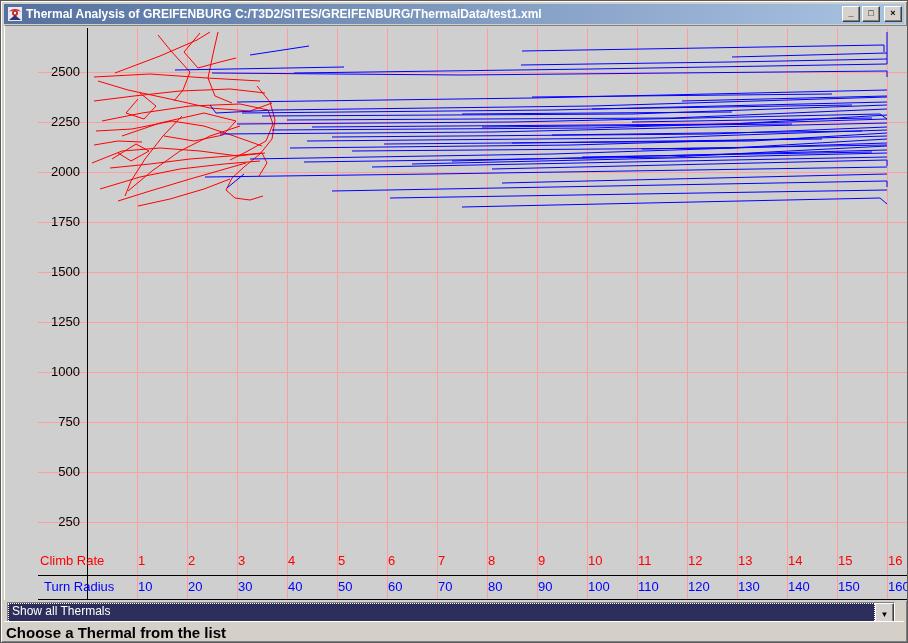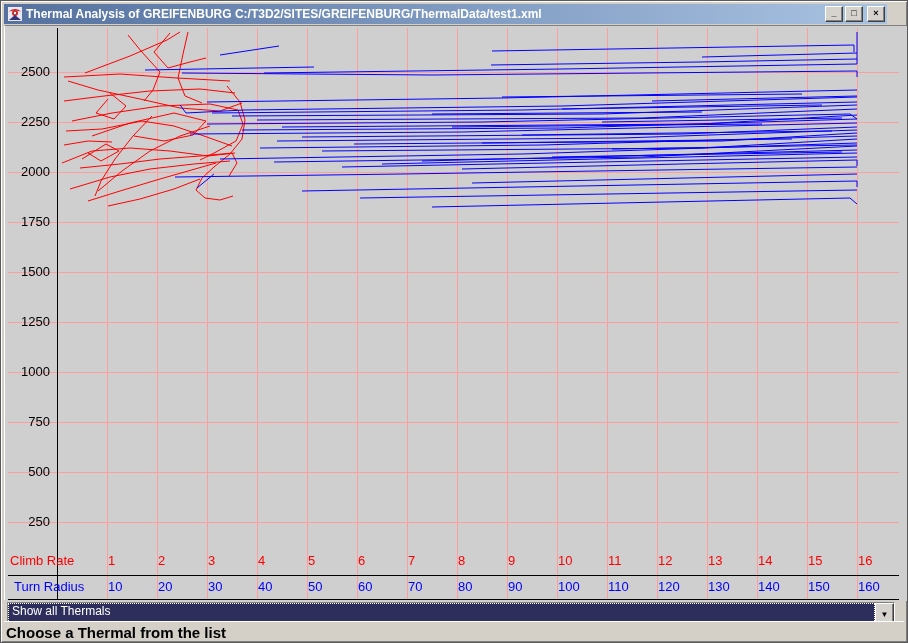--- a/index.html
+++ b/index.html
@@ -3,21 +3,21 @@
 <meta charset="utf-8">
 <style>
   html,body{margin:0;padding:0;background:#9aa0a8;font-family:"Liberation Sans",sans-serif;}
   .window{
     position:relative;width:908px;height:643px;background:#d4d0c8;
     border:1px solid #5a5a5a;box-sizing:border-box;
     box-shadow:inset 1px 1px 0 #ffffff, inset -1px -1px 0 #808080;
     overflow:hidden;
   }
   .titlebar{
-    position:absolute;left:3px;top:3px;right:20px;height:20px;
+    position:absolute;left:3px;top:3px;right:3px;height:20px;
     background:linear-gradient(to right,#54719f,#a9c3e2);
     display:flex;align-items:center;padding:0 2px;box-sizing:border-box;
   }
   .app-icon{width:16px;height:16px;margin:0 3px 0 1px;flex:0 0 auto;}
   .title-text{
     color:#ffffff;font-size:12px;font-weight:bold;white-space:nowrap;
     overflow:hidden;flex:1 1 auto;letter-spacing:0px;
   }
   .win-buttons{display:flex;gap:2px;flex:0 0 auto;align-items:center;}
   .win-btn{
@@ -27,20 +27,21 @@
     font-size:9px;line-height:12px;text-align:center;color:#000;
     font-family:"Liberation Sans",sans-serif;font-weight:bold;
     cursor:default;user-select:none;
   }
   .win-btn.close{margin-left:2px;}
   .chart-panel{
     position:absolute;left:3px;top:24px;width:902px;height:575px;
     background:#cfcfcf;
     border-top:1px solid #808080;border-left:1px solid #ffffff;
     box-sizing:border-box;
+    padding-left:30px;
   }
   .chart-panel svg{display:block;}
   .combo-row{
     position:absolute;left:6px;top:601px;width:888px;height:24px;
     border:1px solid;border-color:#808080 #ffffff #ffffff #808080;
     background:#ffffff;display:flex;box-sizing:border-box;
   }
   .combo-value{
     flex:1 1 auto;background:#2e2e5c;color:#ffffff;
     border:1px dotted #ffffff;

